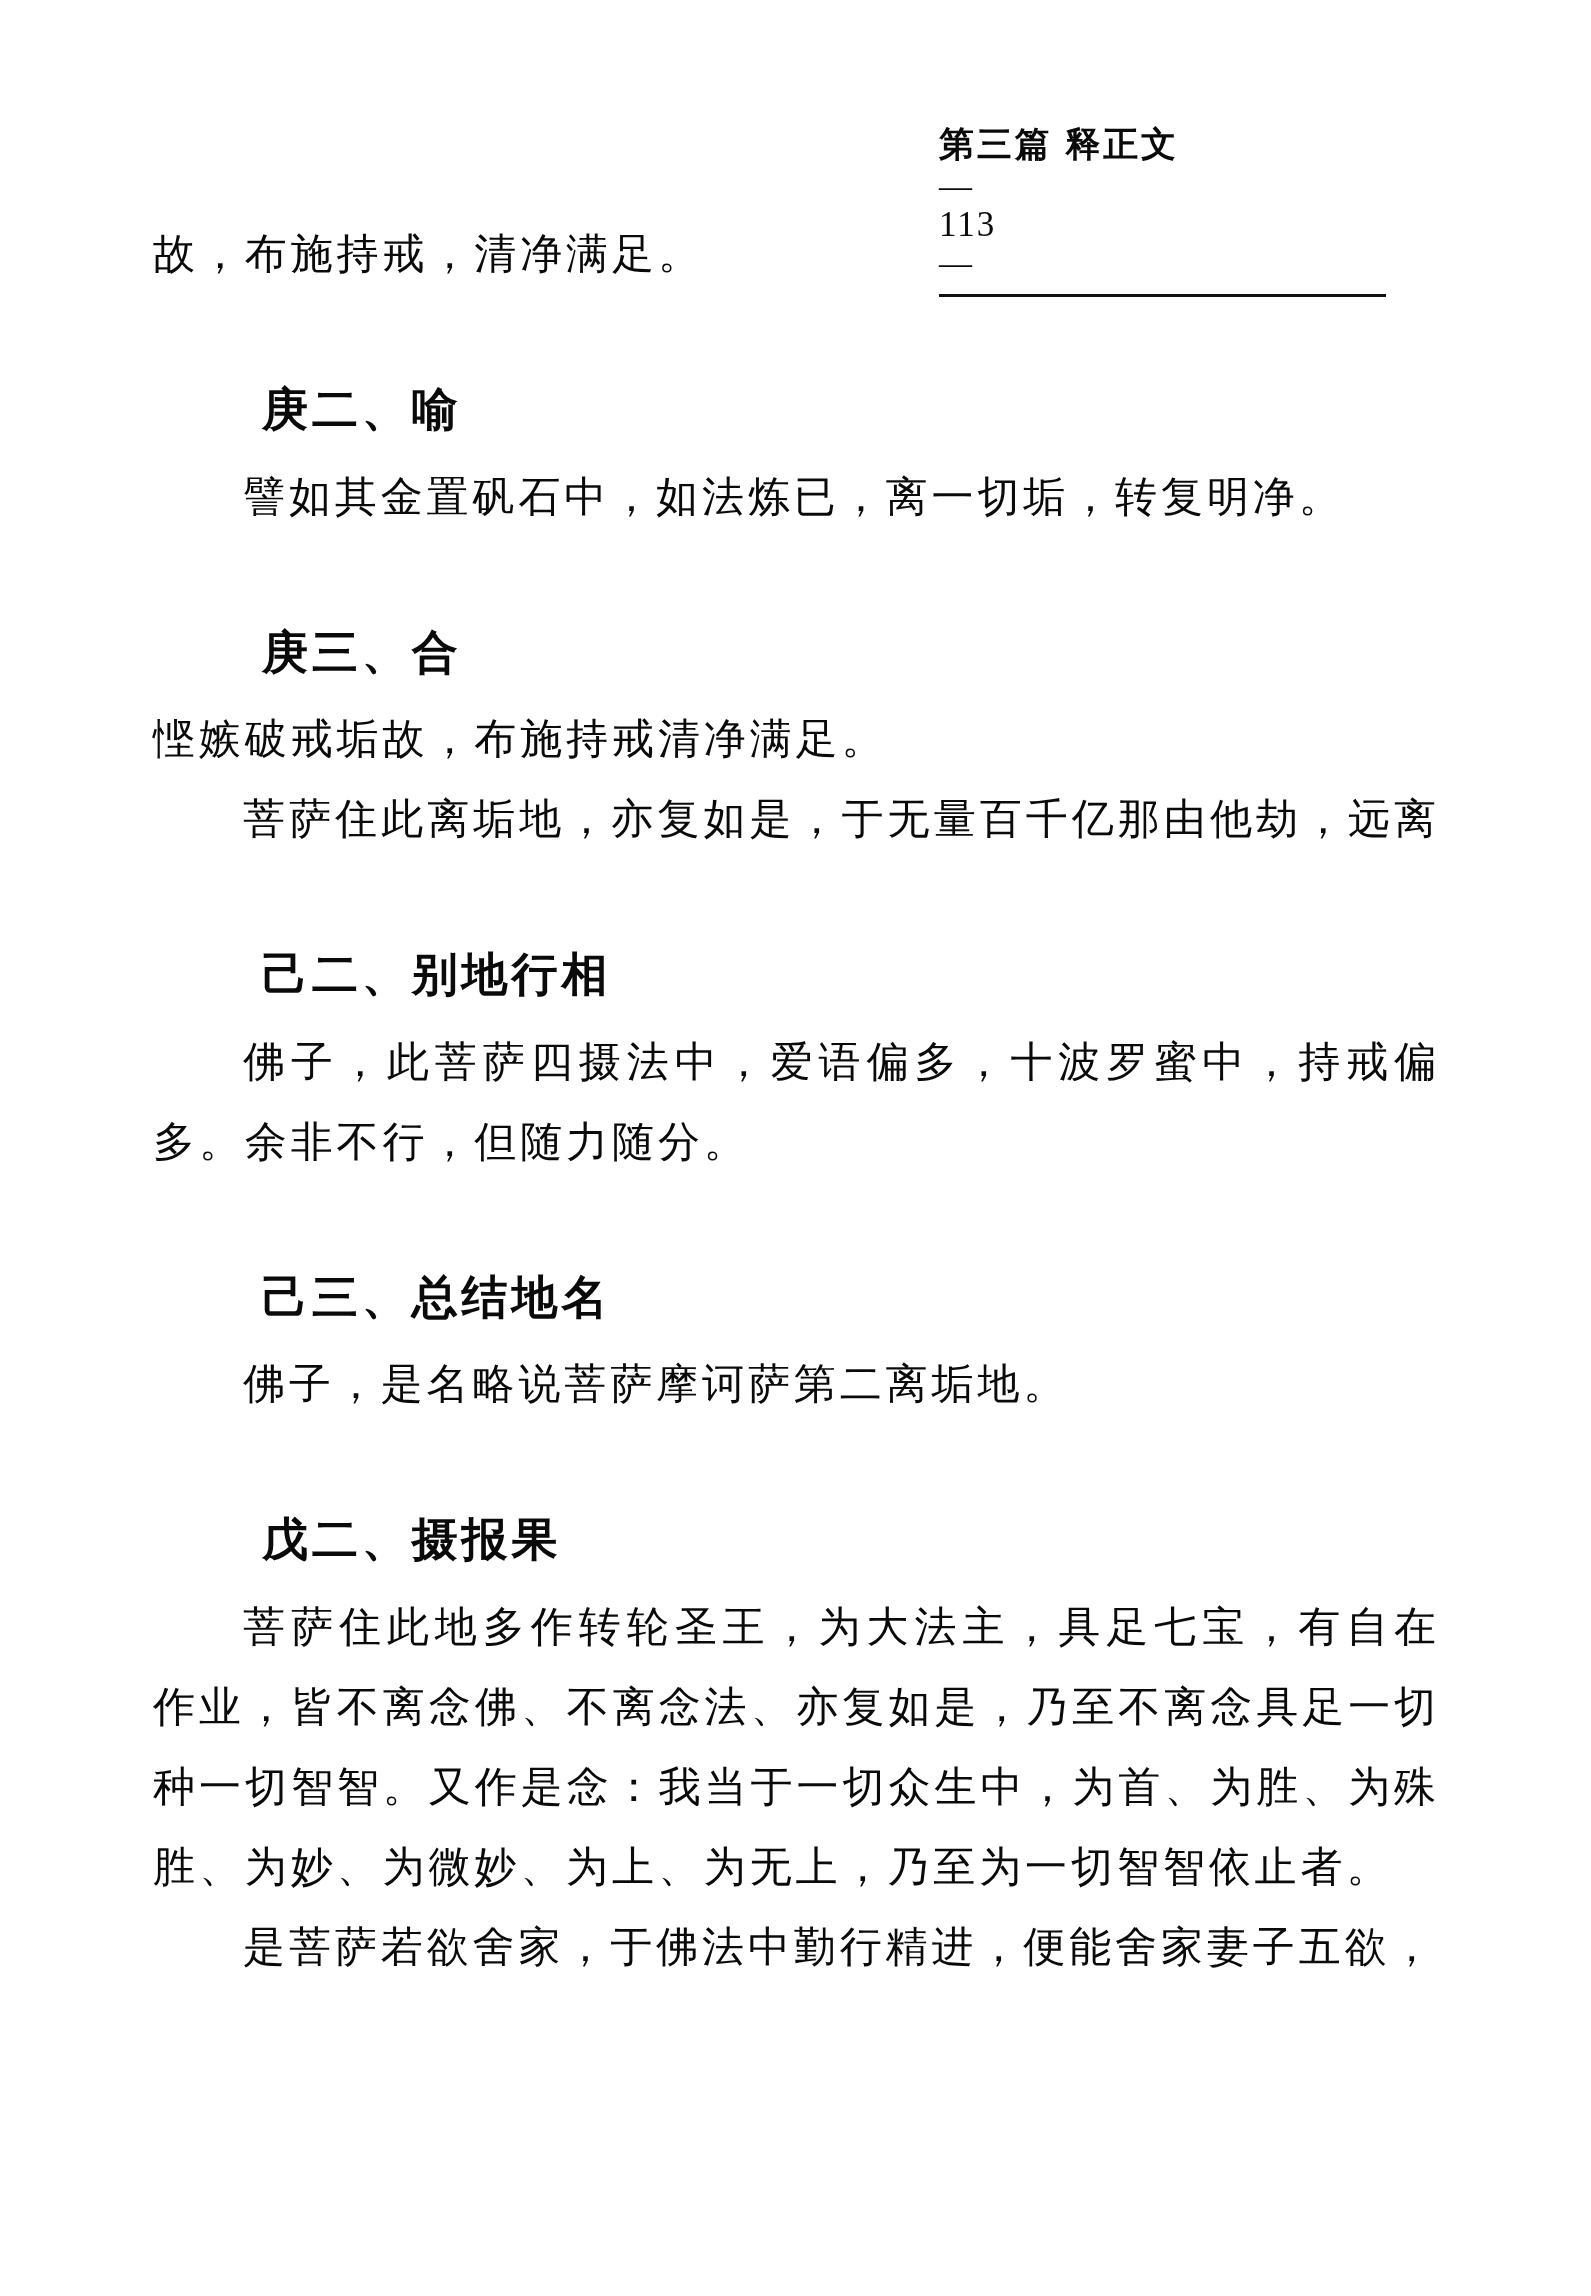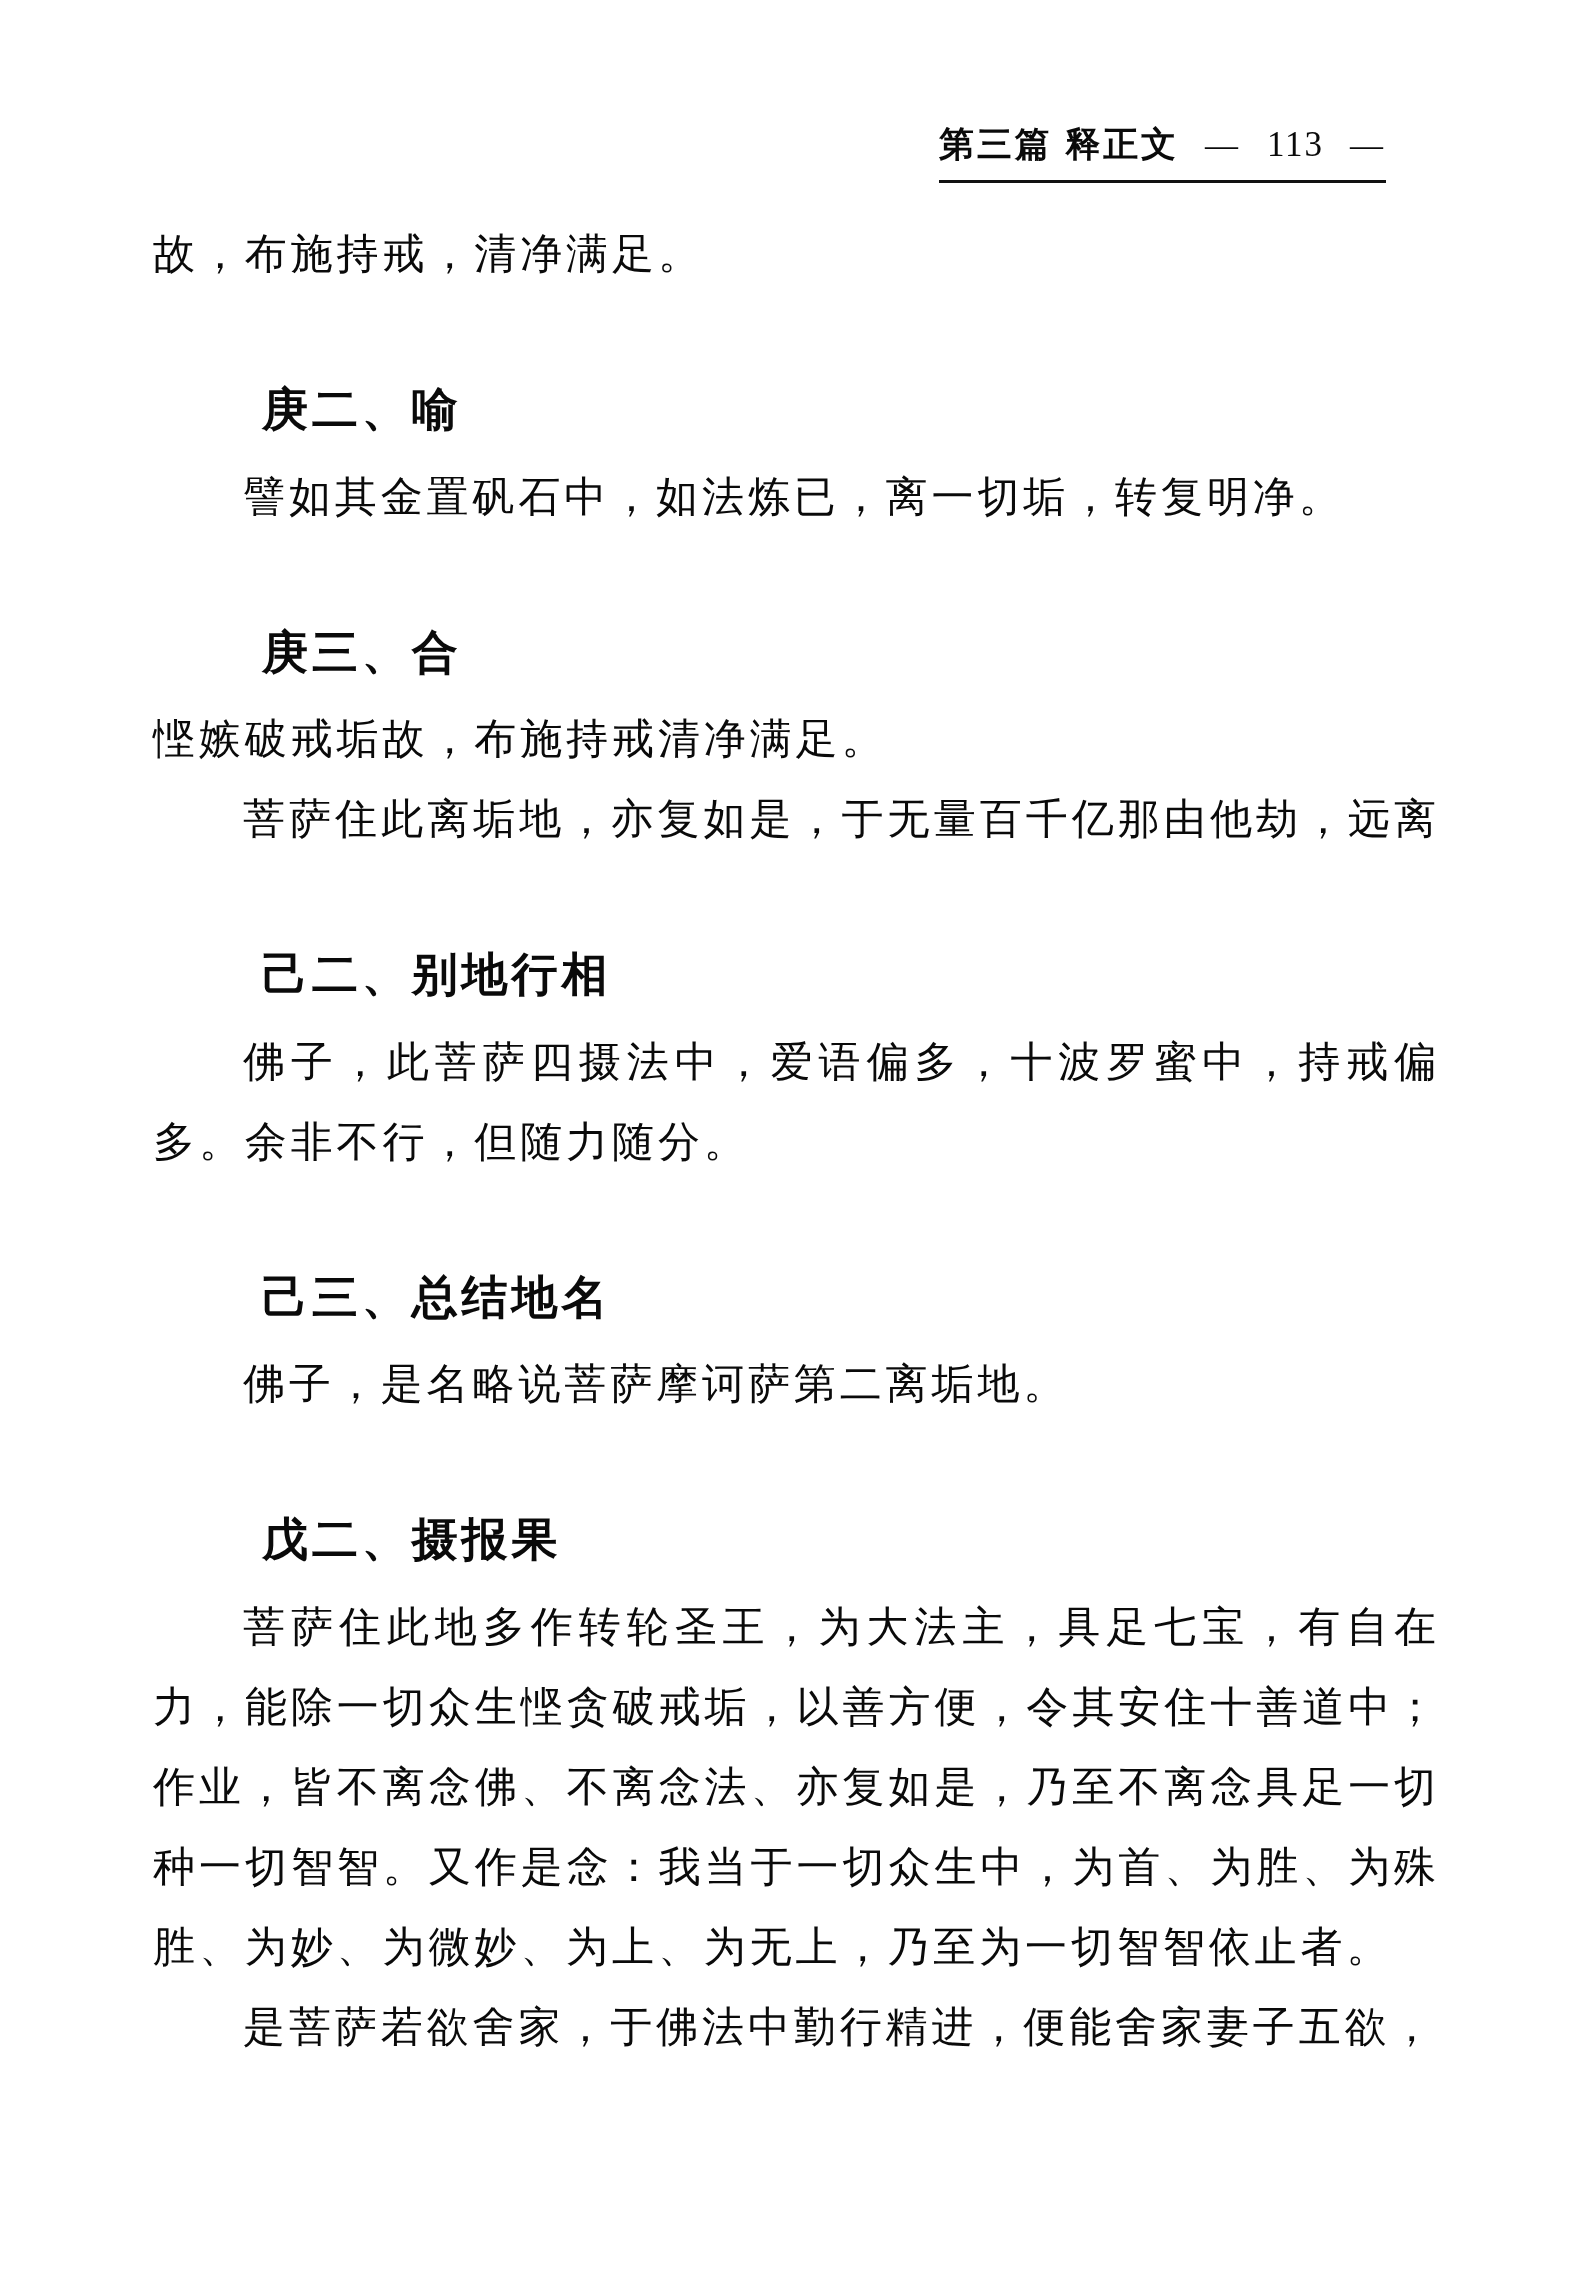--- a/index.html
+++ b/index.html
@@ -24,20 +24,21 @@
     left: 939px;
     width: 447px;
     padding-bottom: 11.7px;
     border-bottom: 3.9px solid #111;
     display: flex;
     align-items: baseline;
     justify-content: space-between;
     font-size: 35px;
     letter-spacing: 2.9px;
     white-space: nowrap;
+    flex-direction: column;
   }
   .running-header .hdr-title { font-weight: 600; }
   .running-header .hdr-dash {
     font-family: "Liberation Serif", "DejaVu Serif", serif;
     font-size: 33px;
   }
   .running-header .hdr-num {
     font-family: "Liberation Serif", "DejaVu Serif", serif;
     font-size: 35px;
     letter-spacing: 2px;
@@ -94,21 +95,20 @@
     <div class="heading">庚三、合</div>
     <div class="line">悭嫉破戒垢故，布施持戒清净满足。</div>
     <div class="line first full">菩萨住此离垢地，亦复如是，于无量百千亿那由他劫，远离</div>
     <div class="heading">己二、别地行相</div>
     <div class="line first full">佛子，此菩萨四摄法中，爱语偏多，十波罗蜜中，持戒偏</div>
     <div class="line">多。余非不行，但随力随分。</div>
     <div class="heading">己三、总结地名</div>
     <div class="line first">佛子，是名略说菩萨摩诃萨第二离垢地。</div>
     <div class="heading">戊二、摄报果</div>
     <div class="line first full">菩萨住此地多作转轮圣王，为大法主，具足七宝，有自在</div>
-    <div class="line full">力，能除一切众生悭贪破戒垢，以善方便，令其安住十善道中；</div>
     <div class="line full">作业，皆不离念佛、不离念法、亦复如是，乃至不离念具足一切</div>
     <div class="line full">种一切智智。又作是念：我当于一切众生中，为首、为胜、为殊</div>
     <div class="line">胜、为妙、为微妙、为上、为无上，乃至为一切智智依止者。</div>
     <div class="line first">是菩萨若欲舍家，于佛法中勤行精进，便能舍家妻子五欲，</div>
   </div>
 
 </div>
 
 
 </body></html>

